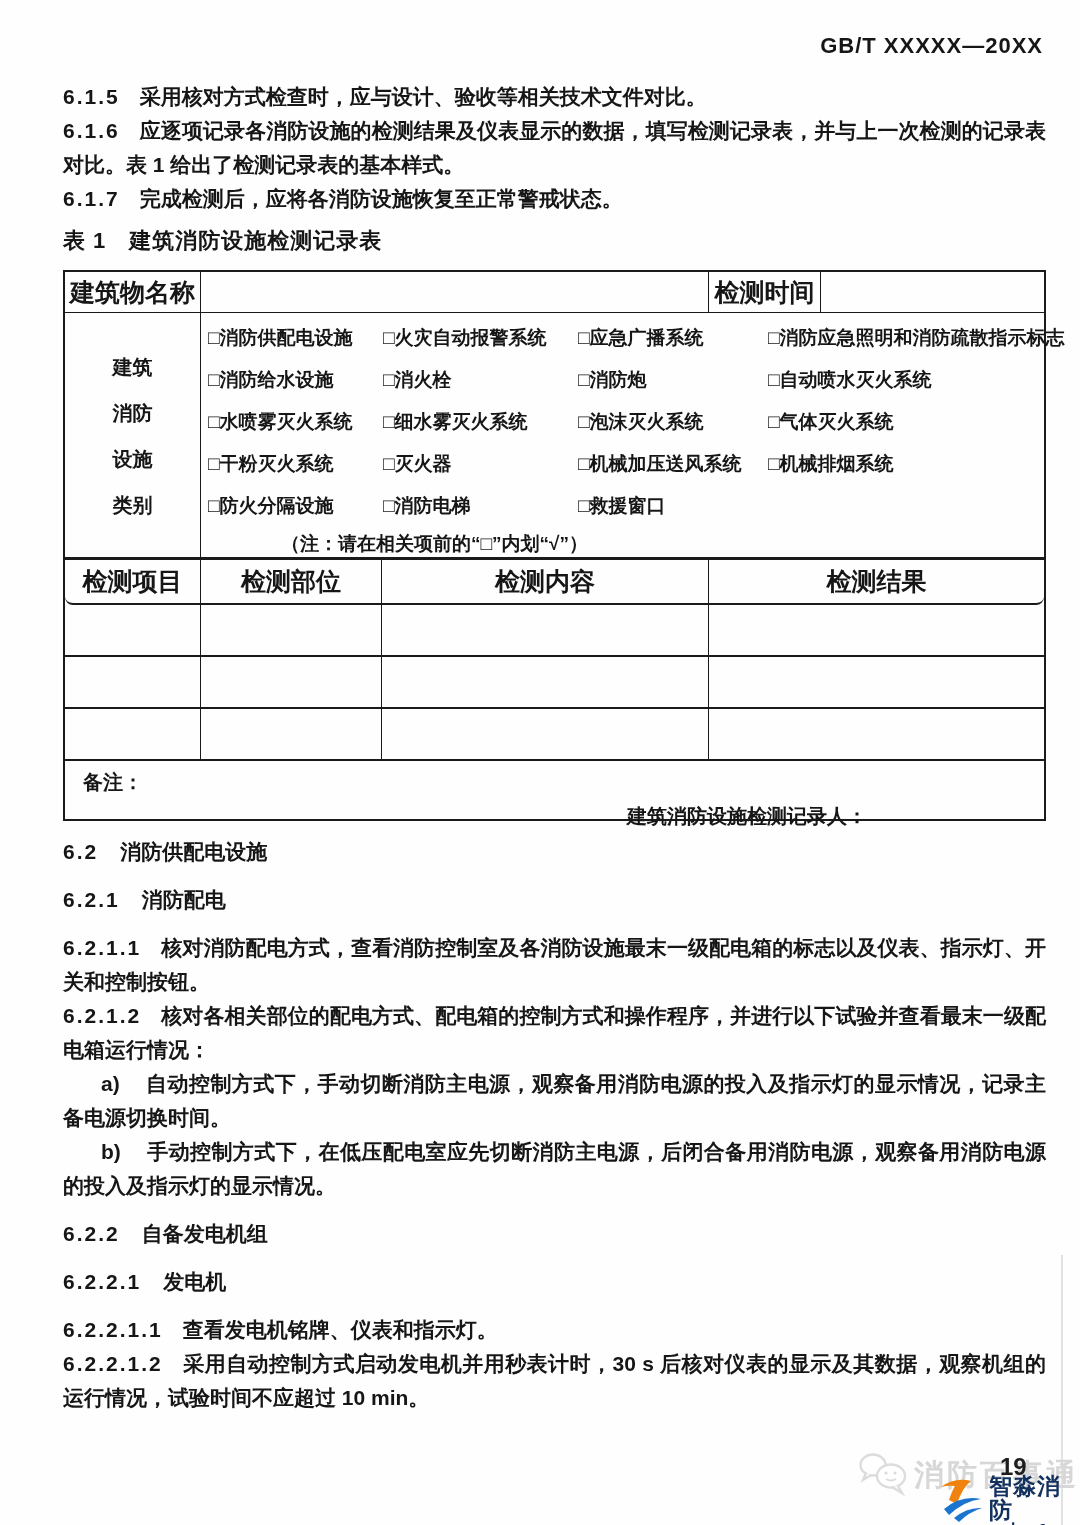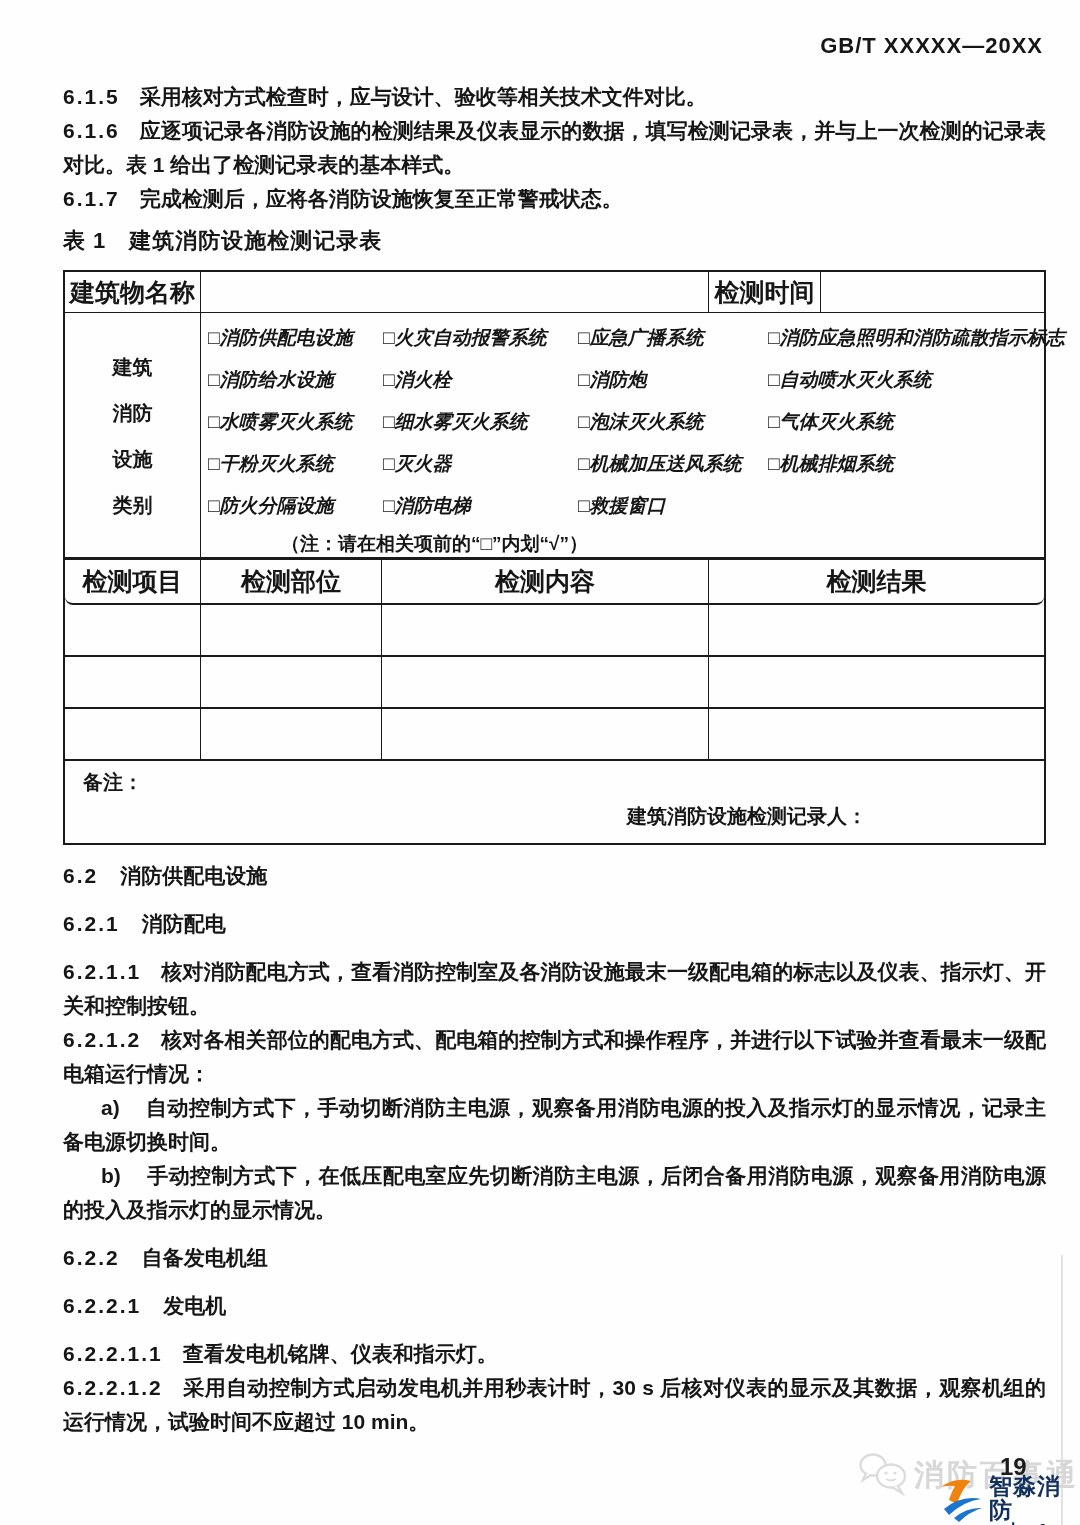--- a/index.html
+++ b/index.html
@@ -33,27 +33,27 @@
   .cell.lab { justify-content:center; font-size:25px; font-weight:700; }
 
   .r1 { grid-template-columns:136px 508px 112px 1fr; height:41px; border-bottom:1.5px solid #1a1a1a; }
   .r2 { grid-template-columns:136px 1fr; height:247px; border-bottom:3px solid #1a1a1a; }
   .cat-left {
     border-right:1.5px solid #1a1a1a; display:flex; flex-direction:column;
     align-items:center; justify-content:center; gap:19px; font-size:20px; font-weight:700;
   }
   .cat-right { padding-top:4px; }
   .cb-row { display:grid; grid-template-columns:175px 195px 190px 1fr; padding-left:7px; height:42px; align-items:center; font-size:19px; }
-  .cb-item { white-space:nowrap;font-style:italic; }
+  .cb-item { white-space:nowrap; }
   .cb-note { height:33px; padding-left:80px; font-size:19px; display:flex; align-items:center; }
 
   .hdr { grid-template-columns:136px 181px 327px 1fr; height:45px; border-bottom:2.5px solid #1a1a1a;border-radius:8px; }
   .empty-row { grid-template-columns:136px 181px 327px 1fr; height:52px; border-bottom:2.5px solid #1a1a1a; }
 
-  .remark-row { position:relative; height:82px; font-size:20px; }
+  .remark-row { position:relative; height:58px; font-size:20px; }
   .remark-label { position:absolute; left:18px; top:8px; font-weight:700; }
   .recorder { position:absolute; left:562px; top:42px; font-weight:700; }
 
   
   .watermark { position:absolute; left:858px; top:1448px; display:flex; align-items:center; z-index:1; }
   .wm-text { color:#d7d7d7; font-size:30px; font-weight:600; letter-spacing:3px; margin-left:4px; white-space:nowrap; }
   .page-num { position:absolute; left:1000px; top:1453px; font-size:24px; font-weight:700; color:#1d1d1d; z-index:2; }
   .logo { position:absolute; left:936px; top:1474px; display:flex; align-items:flex-start; gap:5px; z-index:3; }
   .logo-text { display:flex; flex-direction:column; line-height:1.05; }
   .logo-name { font-size:23px; font-weight:700; color:#12305e; letter-spacing:1px; }

